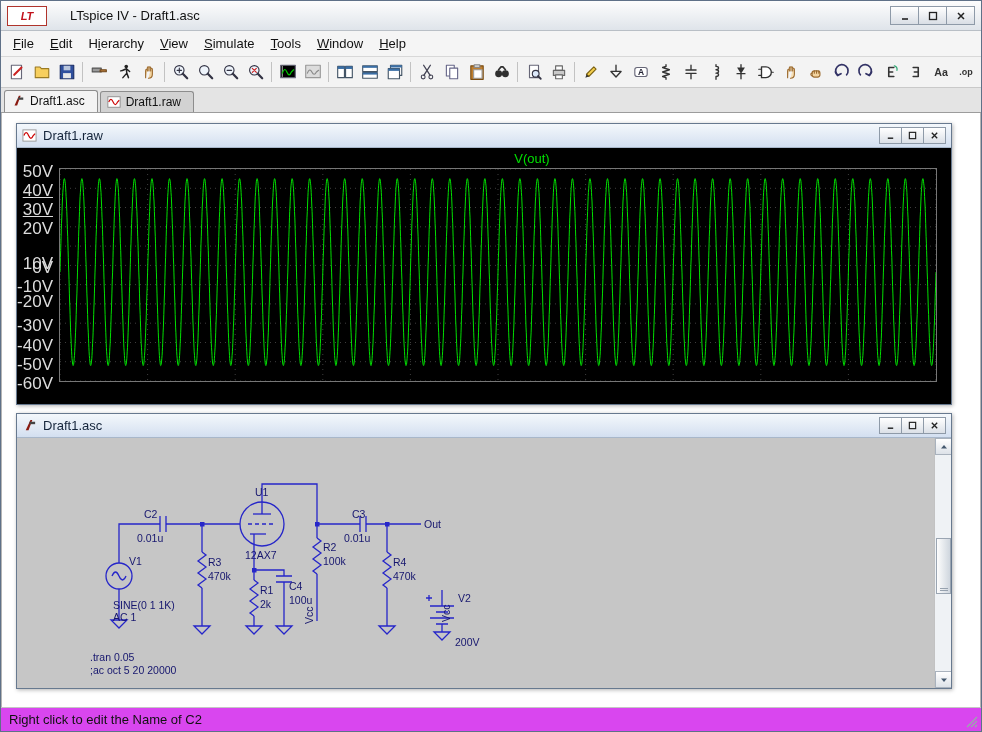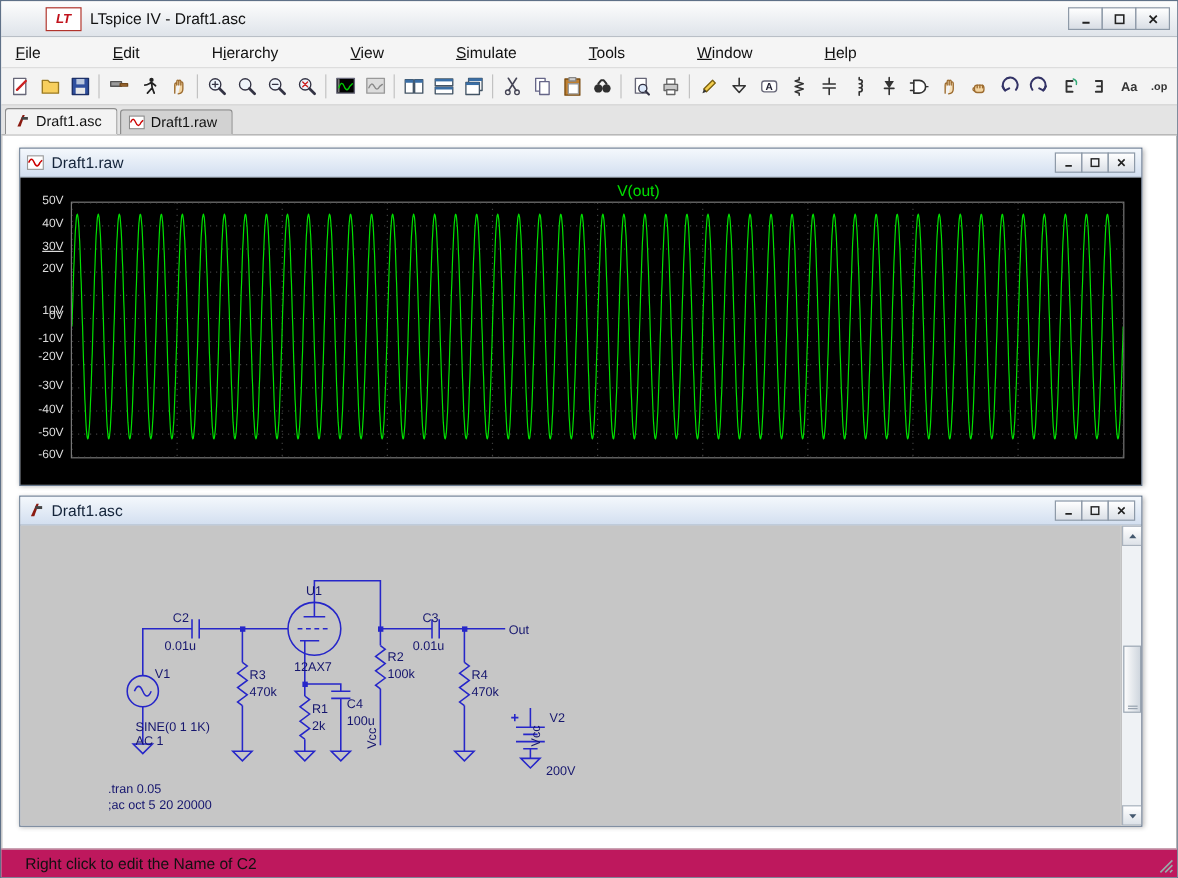--- a/index.html
+++ b/index.html
@@ -5,32 +5,32 @@
   * { margin:0; padding:0; box-sizing:border-box; }
   html,body { background:#9aa5b1; }
   body { font-family:"Liberation Sans", sans-serif; }
 
   .app { position:relative; width:982px; height:732px; background:#ececec;
          border:1px solid #5f7188; display:flex; flex-direction:column; overflow:hidden; }
 
   
   .titlebar { height:30px; flex:0 0 30px; display:flex; align-items:center; gap:7px; padding:0 6px;
               background:linear-gradient(#fdfdfd,#dfe4ea); border-bottom:1px solid #b9bfc6; }
-  .logo { width:30px; height:20px; background:#fff; border:1px solid #b0342c; display:flex;
+  .logo { width:40px; height:20px; background:#fff; border:1px solid #b0342c; display:flex;
           align-items:center; justify-content:center; font-weight:bold; font-style:italic;
-          font-size:11px; color:#c1121c;margin-left:31px; }
-  .title-text { font-size:13px; color:#111; }
+          font-size:11px; color:#c1121c; }
+  .title-text { font-size:13px; color:#111;margin-left:16px; }
   .winbtns { margin-left:auto; display:flex; }
   .winbtn { width:29px; height:19px; border:1px solid #8e9aa8; background:linear-gradient(#ffffff,#d9dee5);
             display:flex; align-items:center; justify-content:center; margin-left:-1px; }
   .winbtn svg { width:10px; height:10px; }
 
   
   .menubar { height:26px; flex:0 0 26px; display:flex; align-items:center; padding:12px 4px;
-             background:#f5f5f5; border-bottom:1px solid #d8d8d8; font-size:13px; color:#111;gap:44px; }
+             background:#f5f5f5; border-bottom:1px solid #d8d8d8; font-size:13px; color:#111; }
   .menu-item { padding:4px 8px; }
 
   
   .toolbar { height:31px; flex:0 0 31px; display:flex; align-items:center; padding:0 3px;
              background:#f3f3f3; border-bottom:1px solid #c9c9c9; }
   .tb { width:25px; height:25px; display:flex; align-items:center; justify-content:center;
         border:1px solid transparent; }
   .tb svg { width:18px; height:18px; stroke-linecap:round; stroke-linejoin:round; }
   .sep { width:1px; height:20px; background:#c2c2c2; margin:0 3px; flex:0 0 1px; }
 
@@ -60,42 +60,42 @@
 
   
   #wave-window { left:14px; top:10px; width:936px; height:282px; }
   .wave-client { position:relative; flex:1 1 auto; background:#000; }
   .trace-title { position:absolute; top:3px; left:0; width:100%; text-align:center;
                  color:#00e000; font-size:13px;margin-left:48px; }
   .plot { position:absolute; left:42px; top:20px; width:878px; height:214px;
           border:1px solid #777; }
   #y-labels { position:absolute; left:0; top:20px; width:40px; height:214px; }
   .ytick { position:absolute; right:4px; width:36px; text-align:right;
-           color:#dcdcdc; font-size:10px; }
+           color:#dcdcdc; font-size:17px; }
   #x-labels { position:absolute; left:42px; top:236px; width:878px; height:16px; }
   .xtick { position:absolute; top:0; width:44px; text-align:center;
            color:#dcdcdc; font-size:11.5px; }
 
   
   #schem-window { left:14px; top:300px; width:936px; height:276px; }
   .schem-client { position:relative; flex:1 1 auto; background:#c6c6c6; overflow:hidden; }
   #schem-svg { position:absolute; left:0; top:0; }
   .vscroll { position:absolute; right:0; top:0; bottom:0; width:17px; background:#eff2f5;
              border-left:1px solid #c2c2c2; }
   .sbtn { position:absolute; left:0; width:17px; height:17px; background:linear-gradient(#fff,#dde2e8);
           border:1px solid #a9b2bd; display:flex; align-items:center; justify-content:center; }
   .sbtn svg { width:8px; height:8px; }
   .sthumb { position:absolute; left:1px; width:15px; top:100px; height:56px;
             background:linear-gradient(90deg,#fdfdfd,#cfd6de); border:1px solid #9aa5b2; }
   .sthumb .grip { margin:24px auto 0; width:8px; border-top:1px solid #97a2af;
                   border-bottom:1px solid #97a2af; height:3px; }
 
   
-  .statusbar { height:24px; flex:0 0 24px; display:flex; align-items:center; padding:0 20px;
-               background:#be185d; border-top:1px solid #c5c5c5; font-size:13px; color:#111;
+  .statusbar { height:24px; flex:0 0 24px; display:flex; align-items:center; padding:0 8px;
+               background:#d946ef; border-top:1px solid #c5c5c5; font-size:13px; color:#111;
                position:relative; }
   .grip { position:absolute; right:2px; bottom:2px; width:14px; height:14px; }
 
   svg text { font-family:"Liberation Sans", sans-serif; }
   .schem-label { font-size:10.5px; fill:#16166e; }
 </style>
 </head>
 <body>
 
 <div class="app">
@@ -416,21 +416,21 @@
               <svg viewBox="0 0 10 10">
                 <path d="M2 2 L8 8 M8 2 L2 8" stroke="#222" stroke-width="1.5" fill="none"></path>
               </svg>
             </div>
         </div>
       </div>
       <div class="wave-client">
         <div class="trace-title">V(out)</div>
         <div id="y-labels">
             <div class="ytick" style="top: -6.5px;">50V</div>
-            <div class="ytick" style="top: 12.7727px;">40V</div>
+            <div class="ytick" style="top: 12.7727px; text-decoration: underline;">40V</div>
             <div class="ytick" style="top: 32.0455px; text-decoration: underline;">30V</div>
             <div class="ytick" style="top: 51.3182px;">20V</div>
             <div class="ytick" style="top: 86px;">10V</div>
             <div class="ytick" style="top: 89.8636px;">0V</div>
             <div class="ytick" style="top: 109.136px;">-10V</div>
             <div class="ytick" style="top: 124px;">-20V</div>
             <div class="ytick" style="top: 147.682px;">-30V</div>
             <div class="ytick" style="top: 168px;">-40V</div>
             <div class="ytick" style="top: 187px;">-50V</div>
             <div class="ytick" style="top: 205.5px;">-60V</div>

